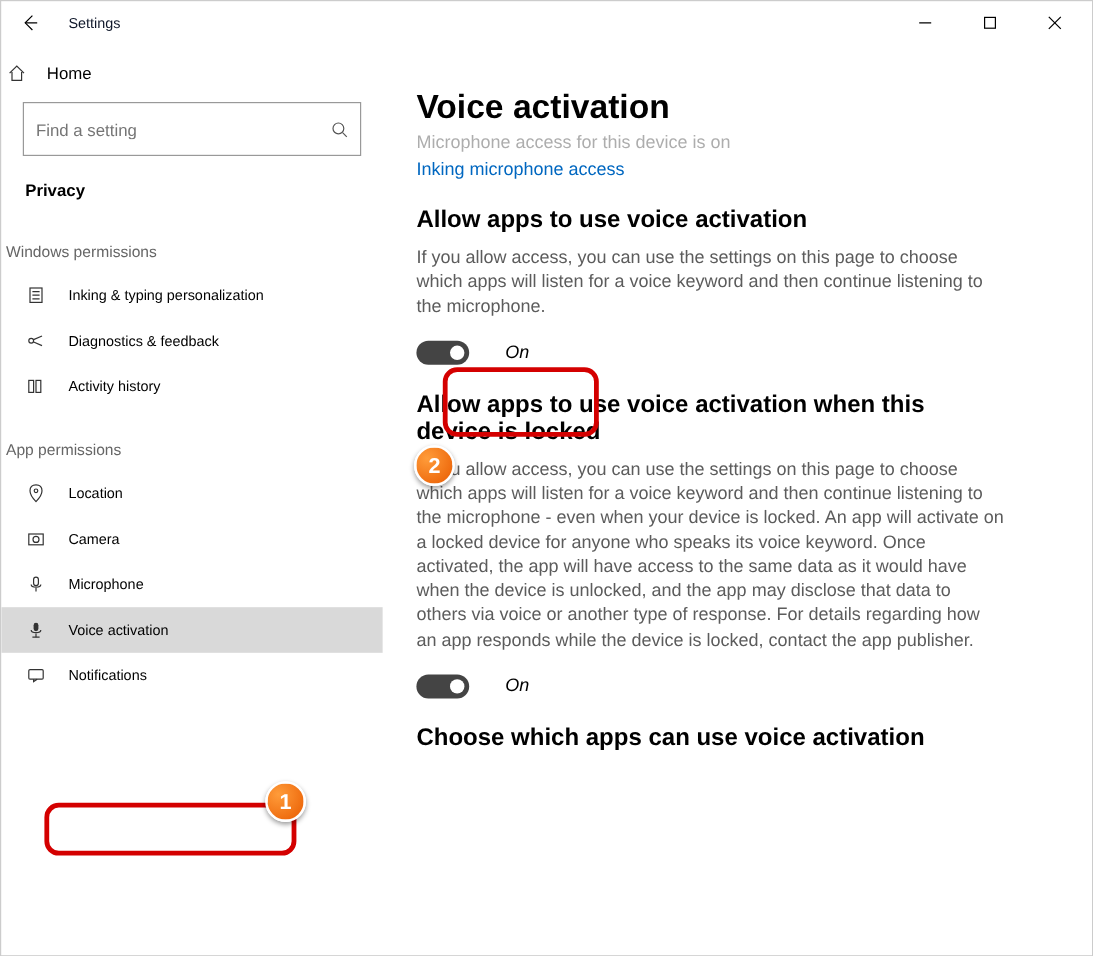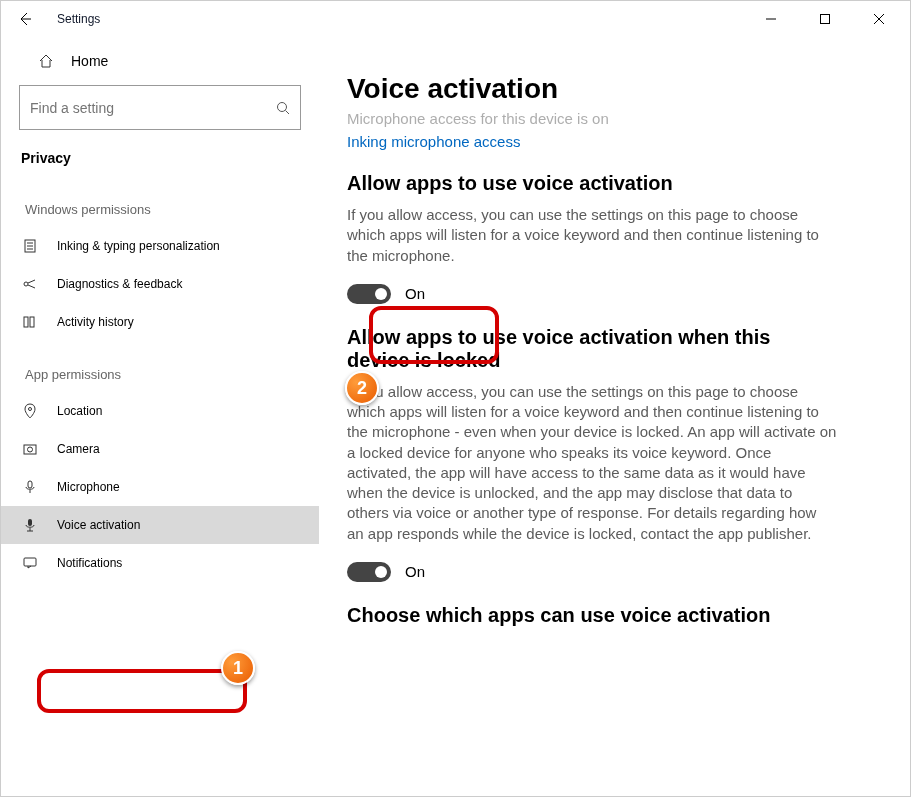--- a/index.html
+++ b/index.html
@@ -4,38 +4,38 @@
 <style>
 * { margin: 0; padding: 0; box-sizing: border-box; font-family: "Segoe UI", Arial, sans-serif; }
 body { background: #fff; width: 911px; height: 797px; overflow: hidden; position: relative; border: 1px solid #ccc; }
 .titlebar { height: 36px; display: flex; align-items: center; padding: 0 8px; }
 .back-btn { width: 32px; height: 32px; display: flex; align-items: center; justify-content: center; font-size: 16px; }
 .app-title { font-size: 12px; margin-left: 16px; color: #0f172a; }
 .window-controls { margin-left: auto; display: flex; gap: 8px; }
 .win-btn { width: 46px; height: 32px; display: flex; align-items: center; justify-content: center; }
 .content { display: flex; height: calc(100% - 36px); }
 .sidebar { width: 318px; padding: 8px 0 0 0; display: flex; flex-direction: column; overflow: hidden; }
-.home-row { display: flex; align-items: center; padding: 8px 36px; gap: 16px; }
+.home-row { display: flex; align-items: center; padding: 8px 4px; gap: 16px; }
 .home-row .icon { width: 18px; display: flex; justify-content: center; }
 .home-row span { font-size: 14px; }
 .search-box { margin: 8px 18px 6px 18px; border: 1px solid #999; height: 45px; display: flex; align-items: center; padding: 0 10px; justify-content: space-between; }
 .search-box input { border: none; outline: none; font-size: 14px; width: 240px; background: transparent; }
 .search-icon { font-size: 14px; color: #555; }
 .category-label { font-size: 14px; font-weight: 600; padding: 14px 20px 10px; }
-.group-label { font-size: 13px; color: #666; padding: 26px 24px 10px; }
+.group-label { font-size: 13px; color: #666; padding: 26px 4px 10px; }
 .nav-item { display: flex; align-items: center; padding: 11px 20px; gap: 18px; font-size: 12px; position: relative; }
 .nav-item.selected { background: #d9d9d9; }
 .nav-item .icon { width: 18px; display: flex; justify-content: center; color: #333; }
 .main { flex: 1; padding: 36px 34px 0 28px; overflow: hidden; position: relative; }
 .page-title { font-size: 28px; font-weight: 600; margin-bottom: 6px; }
 .cut-text { color: #6b6b6b; font-size: 15px; border-top: 1px solid transparent; margin-top: -2px; }
 .link-text { color: #0067c0; font-size: 15px; margin: 6px 0 20px; }
 .section-title { font-size: 20px; font-weight: 600; margin: 22px 0 10px; color: #000000; }
 .section-desc { font-size: 15px; color: #5c5c5c; line-height: 1.35; max-width: 490px; }
-.toggle-row { display: flex; align-items: center; gap: 14px; margin: 18px 0 8px; }
+.toggle-row { display: flex; align-items: center; gap: 30px; margin: 18px 0 8px; font-style: italic; }
 .toggle { width: 44px; height: 20px; border-radius: 10px; background: #444; position: relative; }
 .toggle::after { content: ""; position: absolute; width: 12px; height: 12px; background: #fff; border-radius: 50%; top: 4px; right: 4px; }
 .toggle-label { font-size: 15px; }
 .annotation-box-1 { position: absolute; border: 4px solid #d40000; border-radius: 12px; pointer-events: none; }
 .annot-badge { position: absolute; width: 34px; height: 34px; border-radius: 50%; background: radial-gradient(circle at 30% 30%, #ff9c3a, #e95b00); border: 2px solid #fff; color: #fff; font-weight: bold; font-size: 18px; display: flex; align-items: center; justify-content: center; box-shadow: 0 2px 4px rgba(0,0,0,0.4); pointer-events: none; }
 svg { display: block; }
 </style>
 </head>
 <body>
 

